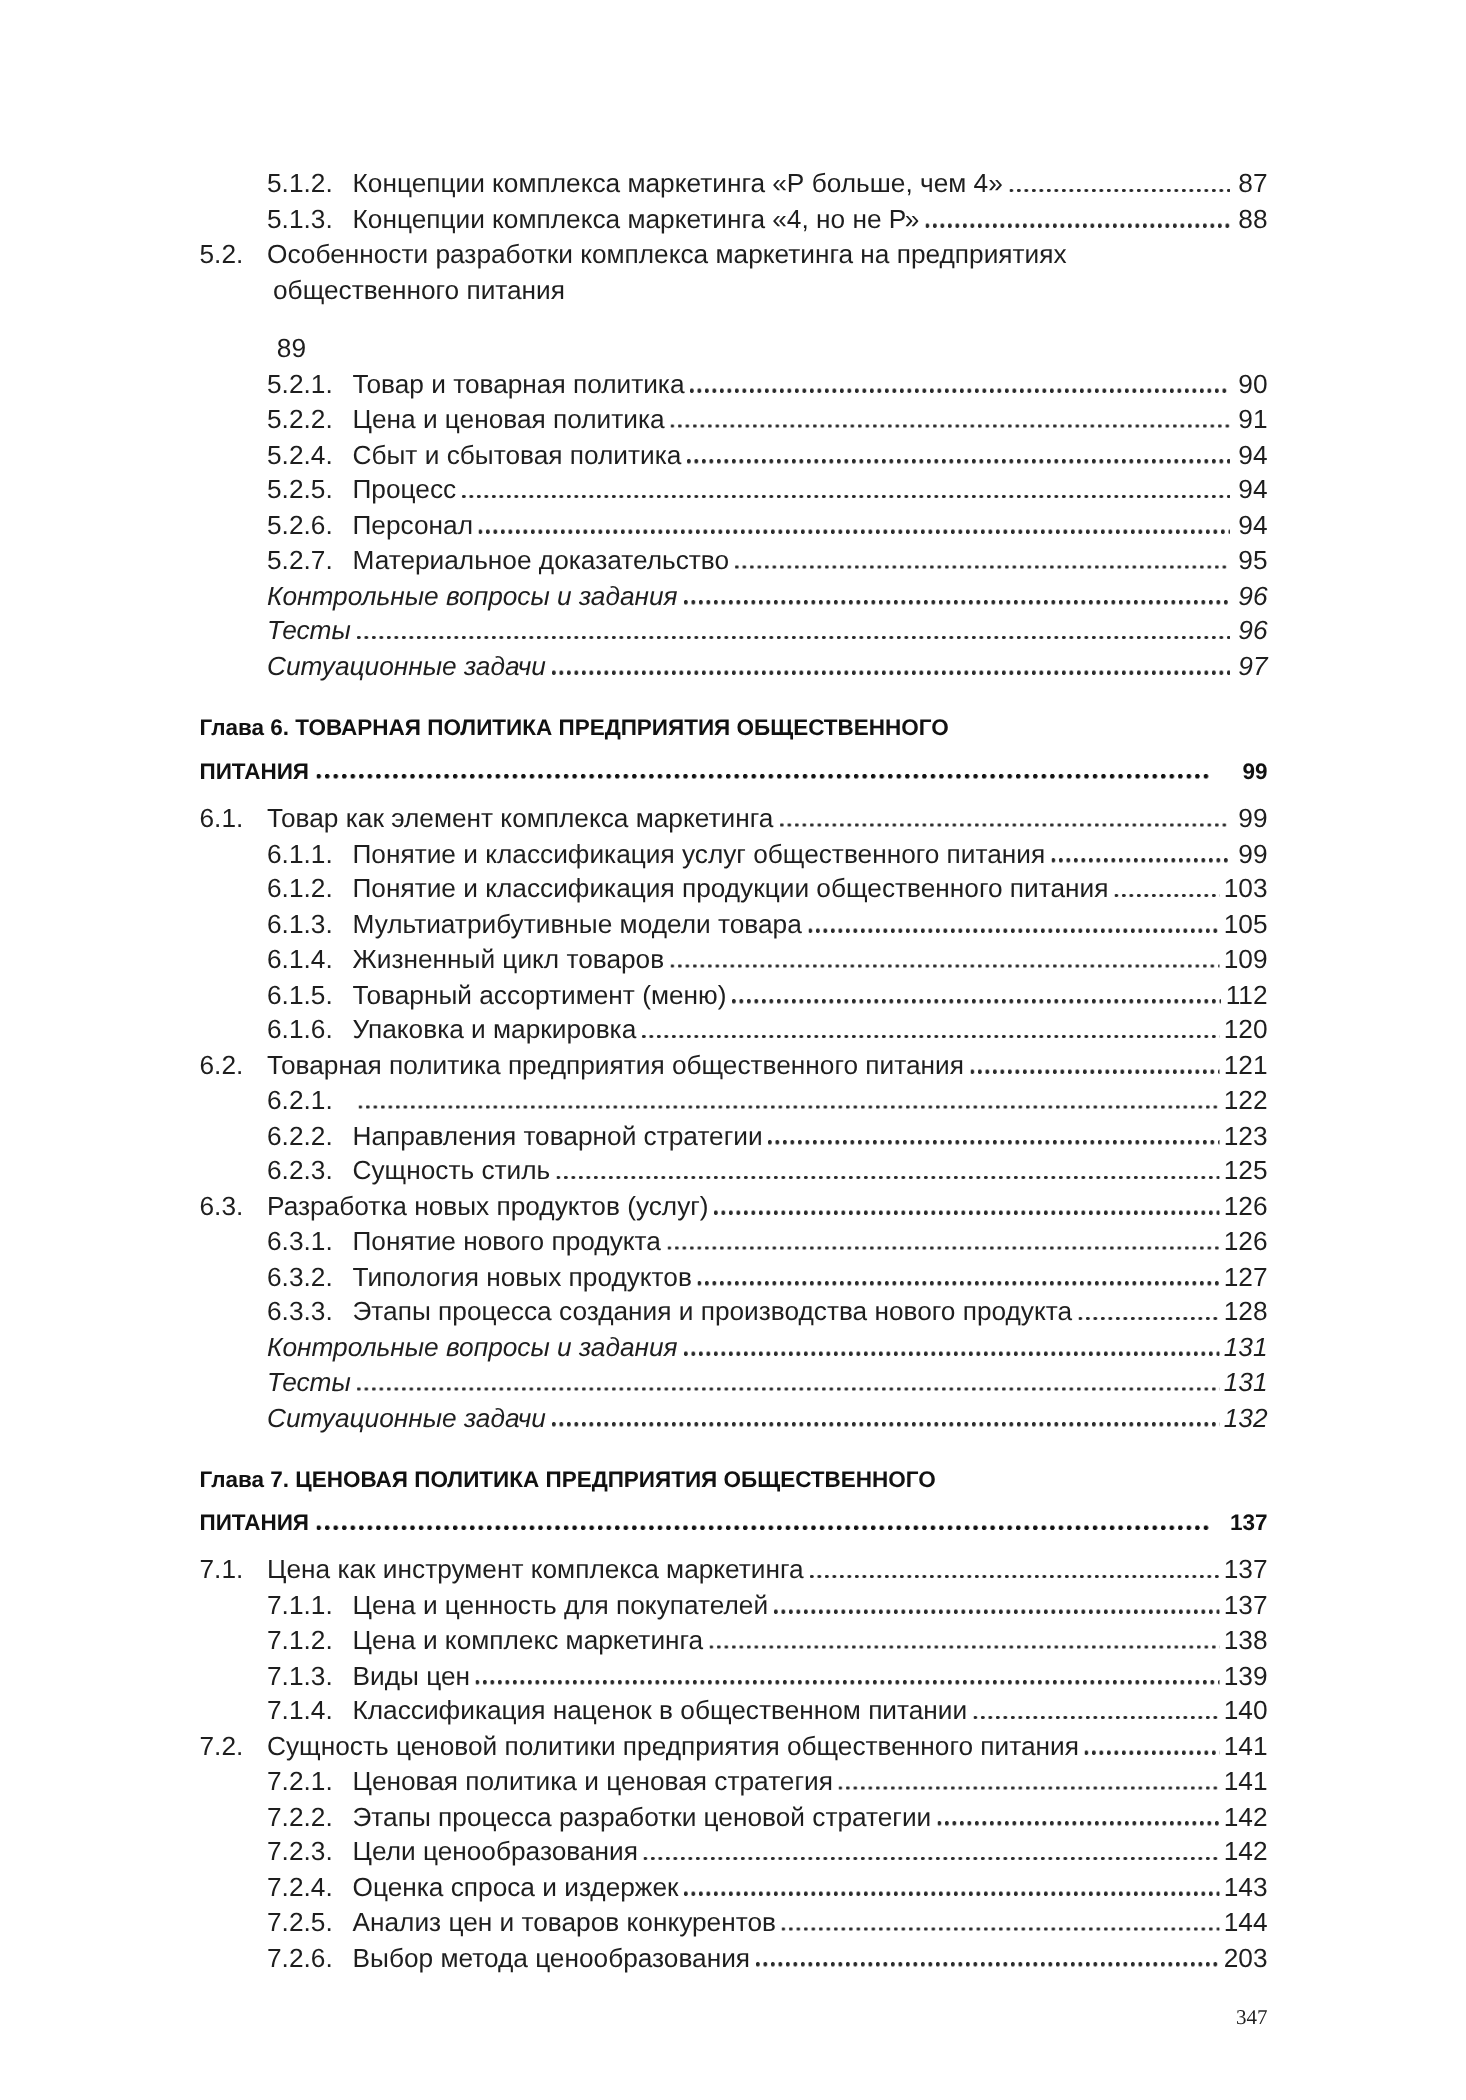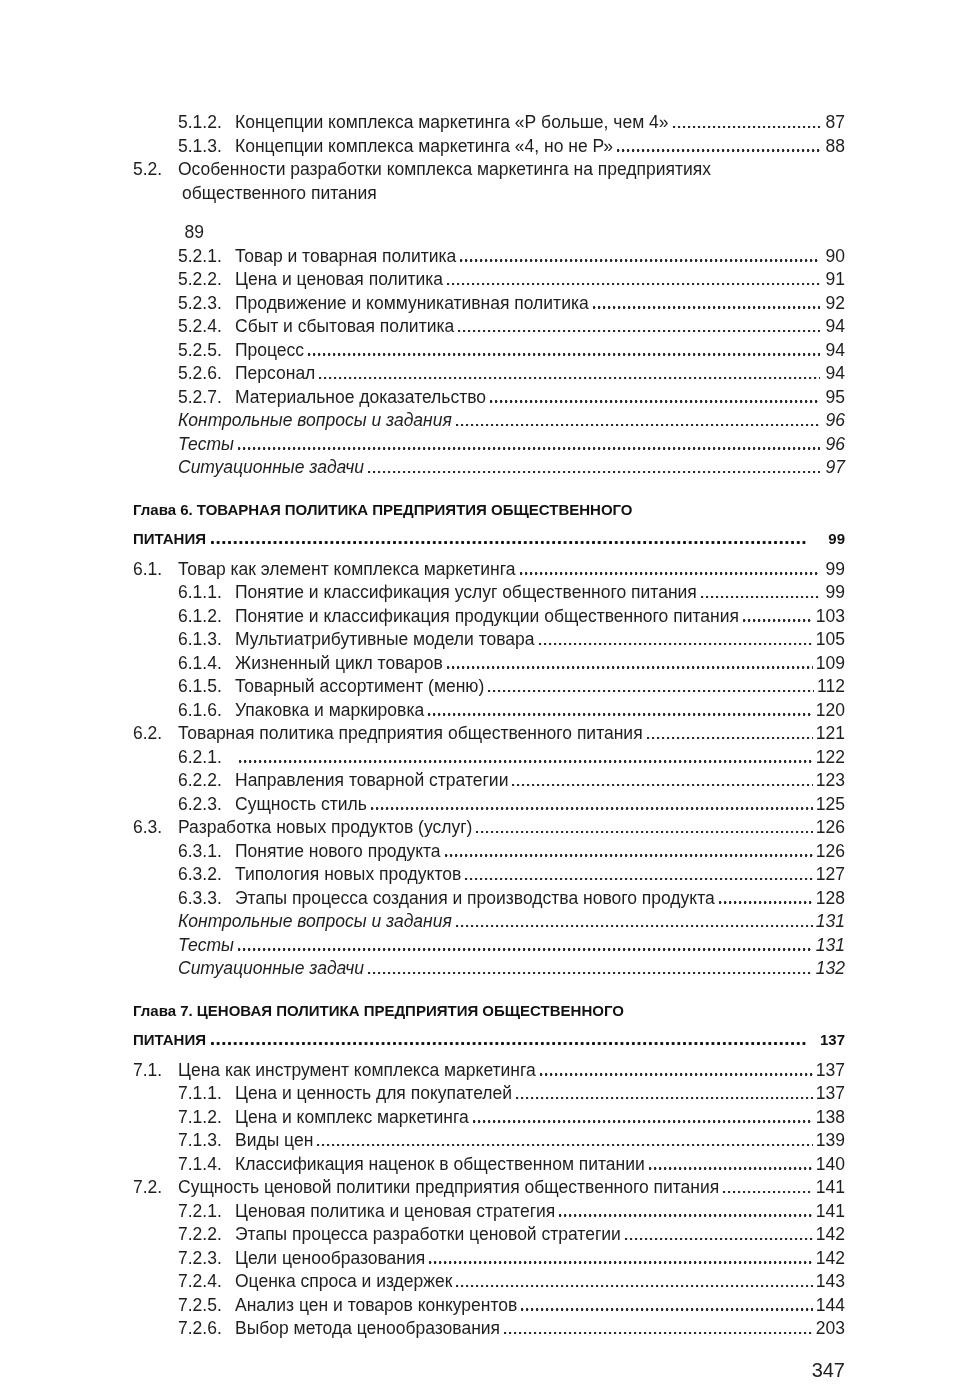--- a/index.html
+++ b/index.html
@@ -54,23 +54,24 @@
   .chapter .dots {
     height: 2.9px;
     margin: 0 8px 0 5px;
     background-image: radial-gradient(circle at 1.45px 1.45px, #111111 1.3px, rgba(0,0,0,0) 1.75px);
     background-size: 5.7px 2.9px;
   }
   .chapter .pg { min-width: 30px; }
   .folio {
     margin-top: 17px;
     text-align: right;
-    font-size: 20px;
+    font-size: 14px;
     line-height: 24px;
     color: #1e1e1e;
+    font-family: Liberation Serif, serif;
   }
 </style>
 </head>
 <body>
 
 <div class="page">
   <main class="toc">
       <div class="entry sub2">
         <div class="row">
           <span class="num">5.1.2.</span>
@@ -109,28 +110,20 @@
       <div class="entry sub2">
         <div class="row">
           <span class="num">5.2.2.</span>
           <span class="title">Цена и ценовая политика</span>
           <span class="dots"></span>
           <span class="pg">91</span>
         </div>
       </div>
       <div class="entry sub2">
         <div class="row">
-          <span class="num">5.2.3.</span>
-          <span class="title">Продвижение и коммуникативная политика</span>
-          <span class="dots"></span>
-          <span class="pg">92</span>
-        </div>
-      </div>
-      <div class="entry sub2">
-        <div class="row">
           <span class="num">5.2.4.</span>
           <span class="title">Сбыт и сбытовая политика</span>
           <span class="dots"></span>
           <span class="pg">94</span>
         </div>
       </div>
       <div class="entry sub2">
         <div class="row">
           <span class="num">5.2.5.</span>
           <span class="title">Процесс</span>

